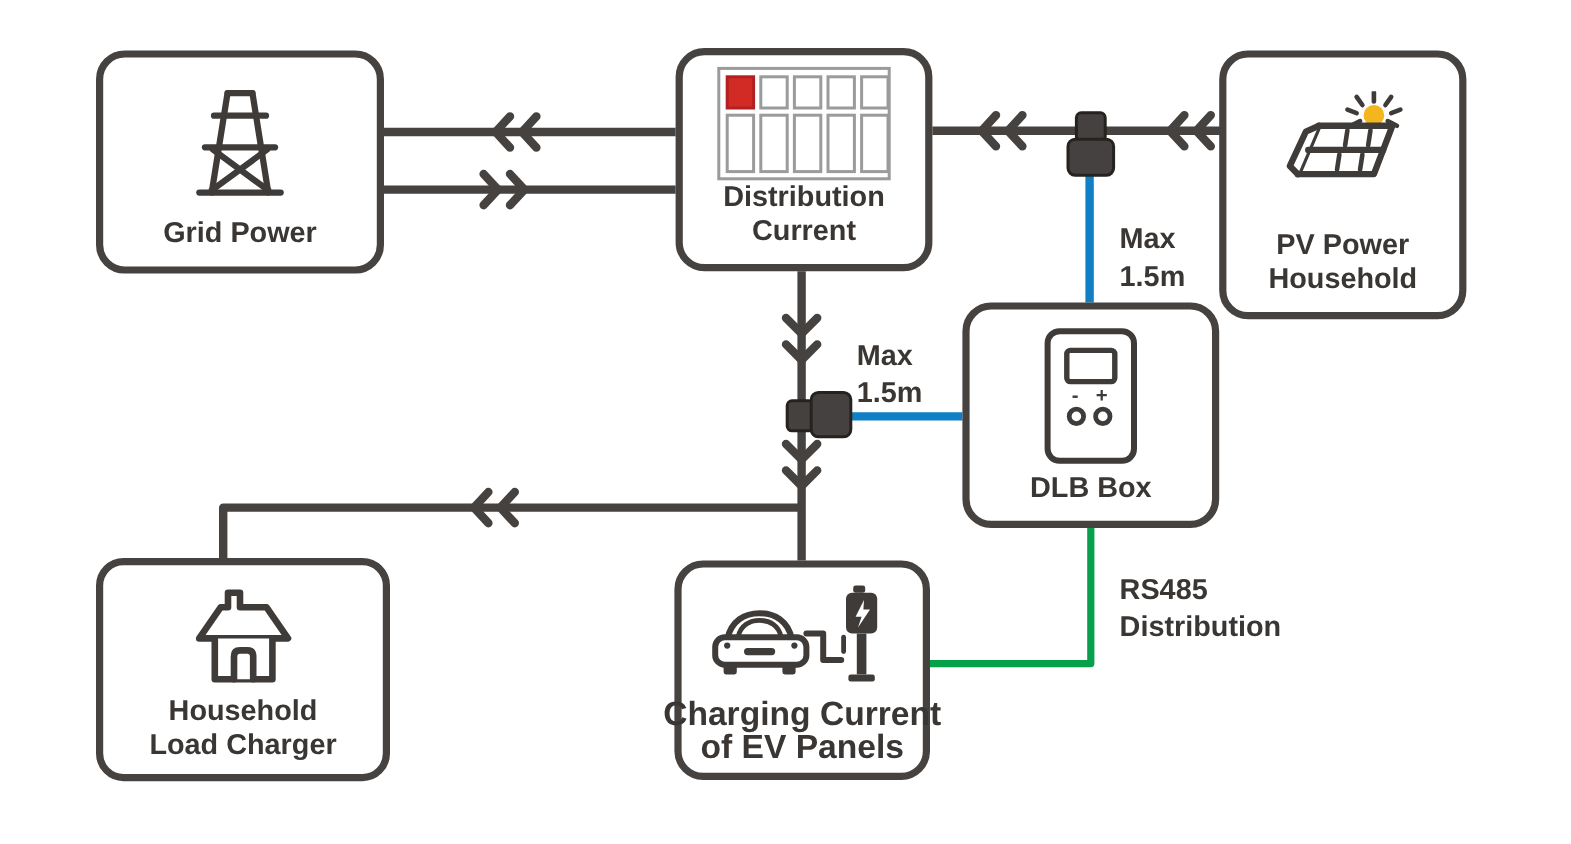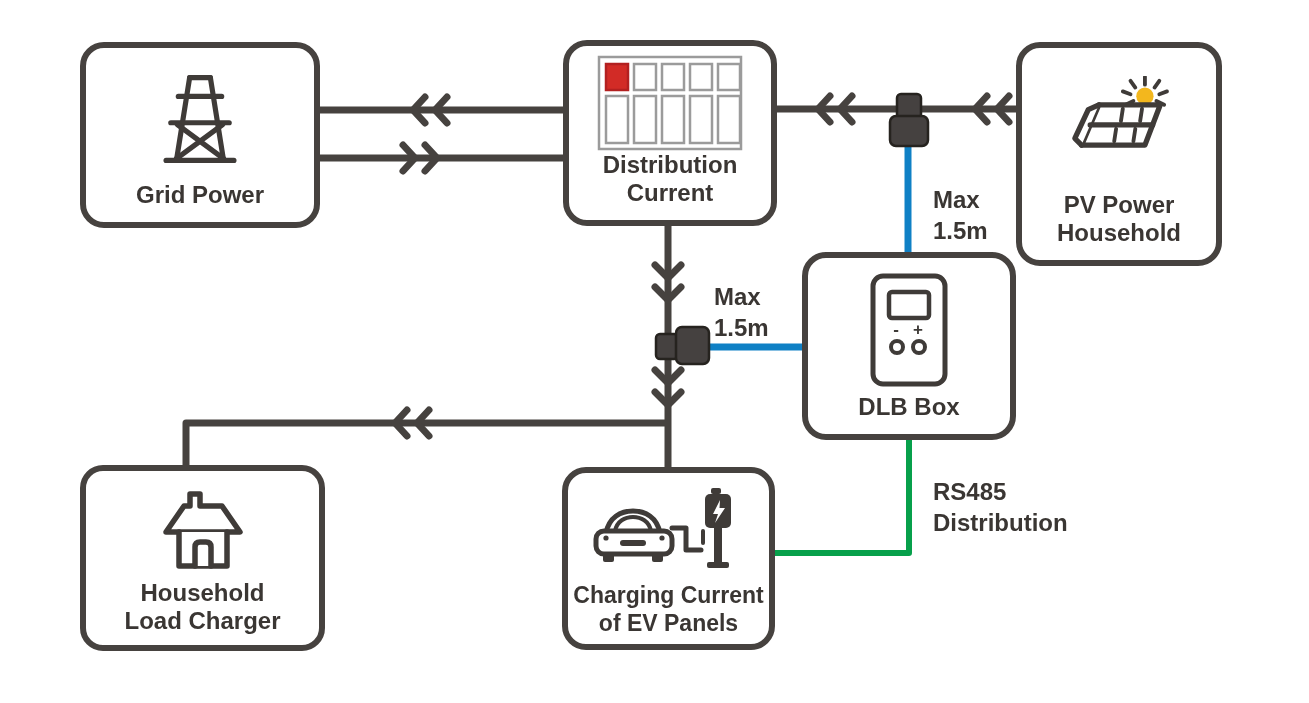--- a/index.html
+++ b/index.html
@@ -188,21 +188,21 @@
         <rect class="ic-fill" x="63" y="73" width="11" height="8" rx="2"></rect>
         <path class="ic" style="stroke-width:5" d="M83 47 H97 V69 H112"></path>
         <path class="ic-thin" d="M114 50 V62"></path>
         <rect class="ic-fill" x="122" y="7" width="10" height="6" rx="2"></rect>
         <rect class="ic-fill" x="116" y="13" width="26" height="34" rx="5"></rect>
         <polygon fill="#fff" points="131,19 124,33 129,33 126,42 136,27 130.5,27"></polygon>
         <rect class="ic-fill" x="125" y="47" width="8" height="34"></rect>
         <rect class="ic-fill" x="118" y="81" width="22" height="6" rx="2"></rect>
       </svg>
     </div>
-    <div class="node-label" style="font-size:23px">
+    <div class="node-label" style="font-size:28px">
       <span>Charging Current</span><br>
       <span>of EV Panels</span>
     </div>
   </div>
 
   <div class="edge-label" style="left:933px;top:184px;">
     <span>Max</span><br>
     <span>1.5m</span>
   </div>
   <div class="edge-label" style="left:714px;top:281px;">

